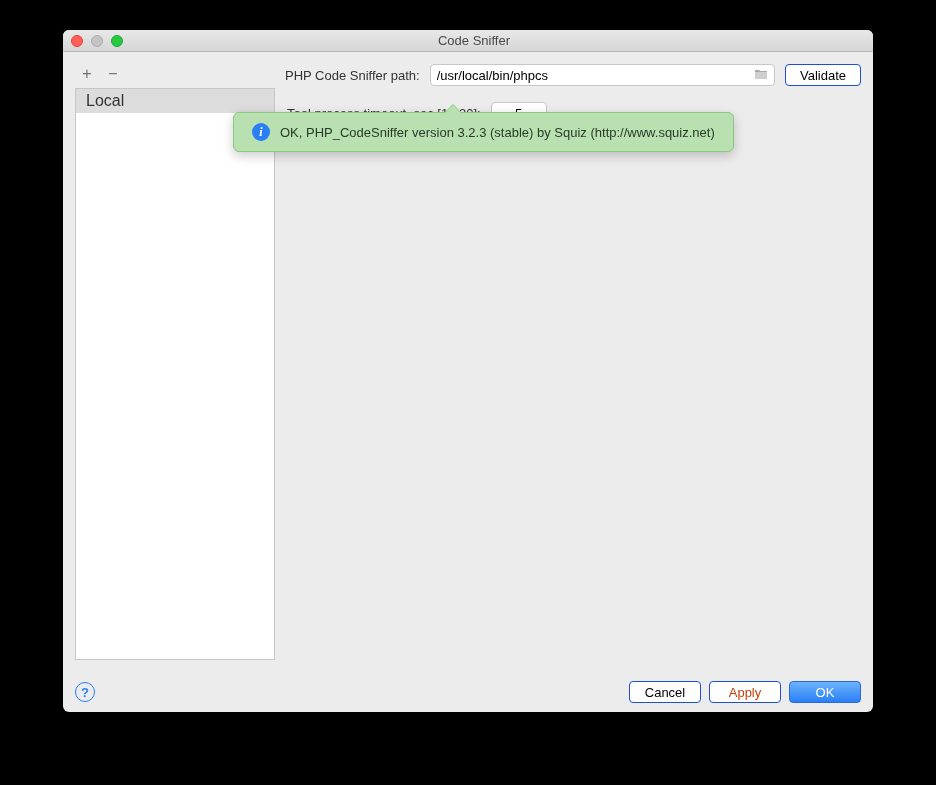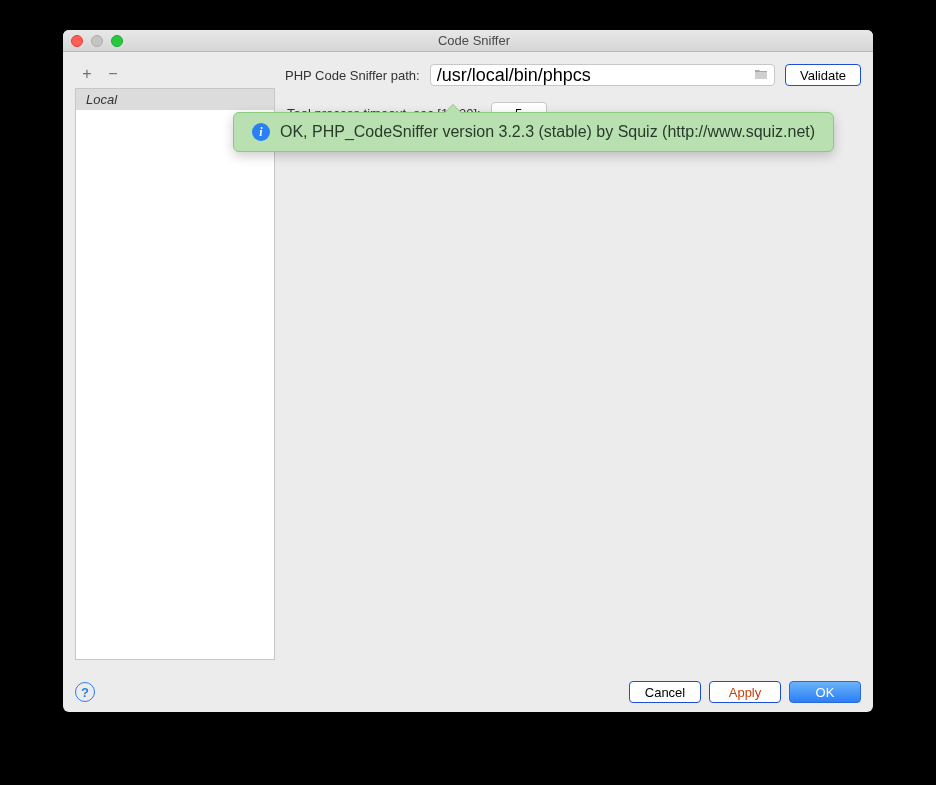--- a/index.html
+++ b/index.html
@@ -85,22 +85,21 @@
 }
 .sidebar-list {
   flex: 1;
   background: #fff;
   border: 1px solid #c7c7c7;
   overflow: hidden;
 }
 .sidebar-item {
   padding: 3px 10px;
   background: #dcdcdc;
-  font-size: 13px;
-  font-style: italic;
+  font-size: 16px;
 }
 .main {
   flex: 1;
   display: flex;
   flex-direction: column;
   position: relative;
 }
 .row {
   display: flex;
   align-items: center;
@@ -117,21 +116,21 @@
   background: #fff;
   border: 1px solid #c7c7c7;
   border-radius: 4px;
   height: 22px;
   padding: 0 6px;
 }
 .path-text {
   flex: 1;
   border: none;
   outline: none;
-  font-size: 18px;
+  font-size: 13px;
   background: transparent;
 }
 .folder-icon {
   color: #999;
   font-size: 13px;
   padding-left: 4px;
 }
 .btn {
   background: #fff;
   border: 1px solid #1d4ed8;
@@ -201,21 +200,21 @@
   color: #fff;
   font-weight: bold;
   font-size: 12px;
   display: flex;
   align-items: center;
   justify-content: center;
   font-style: italic;
   font-family: Georgia, serif;
 }
 .tooltip-text {
-  font-size: 16px;
+  font-size: 13px;
   color: #2a3b2a;
 }
 .footer {
   height: 40px;
   display: flex;
   align-items: center;
   padding: 0 12px;
   gap: 8px;
 }
 .footer .spacer { flex: 1; }

